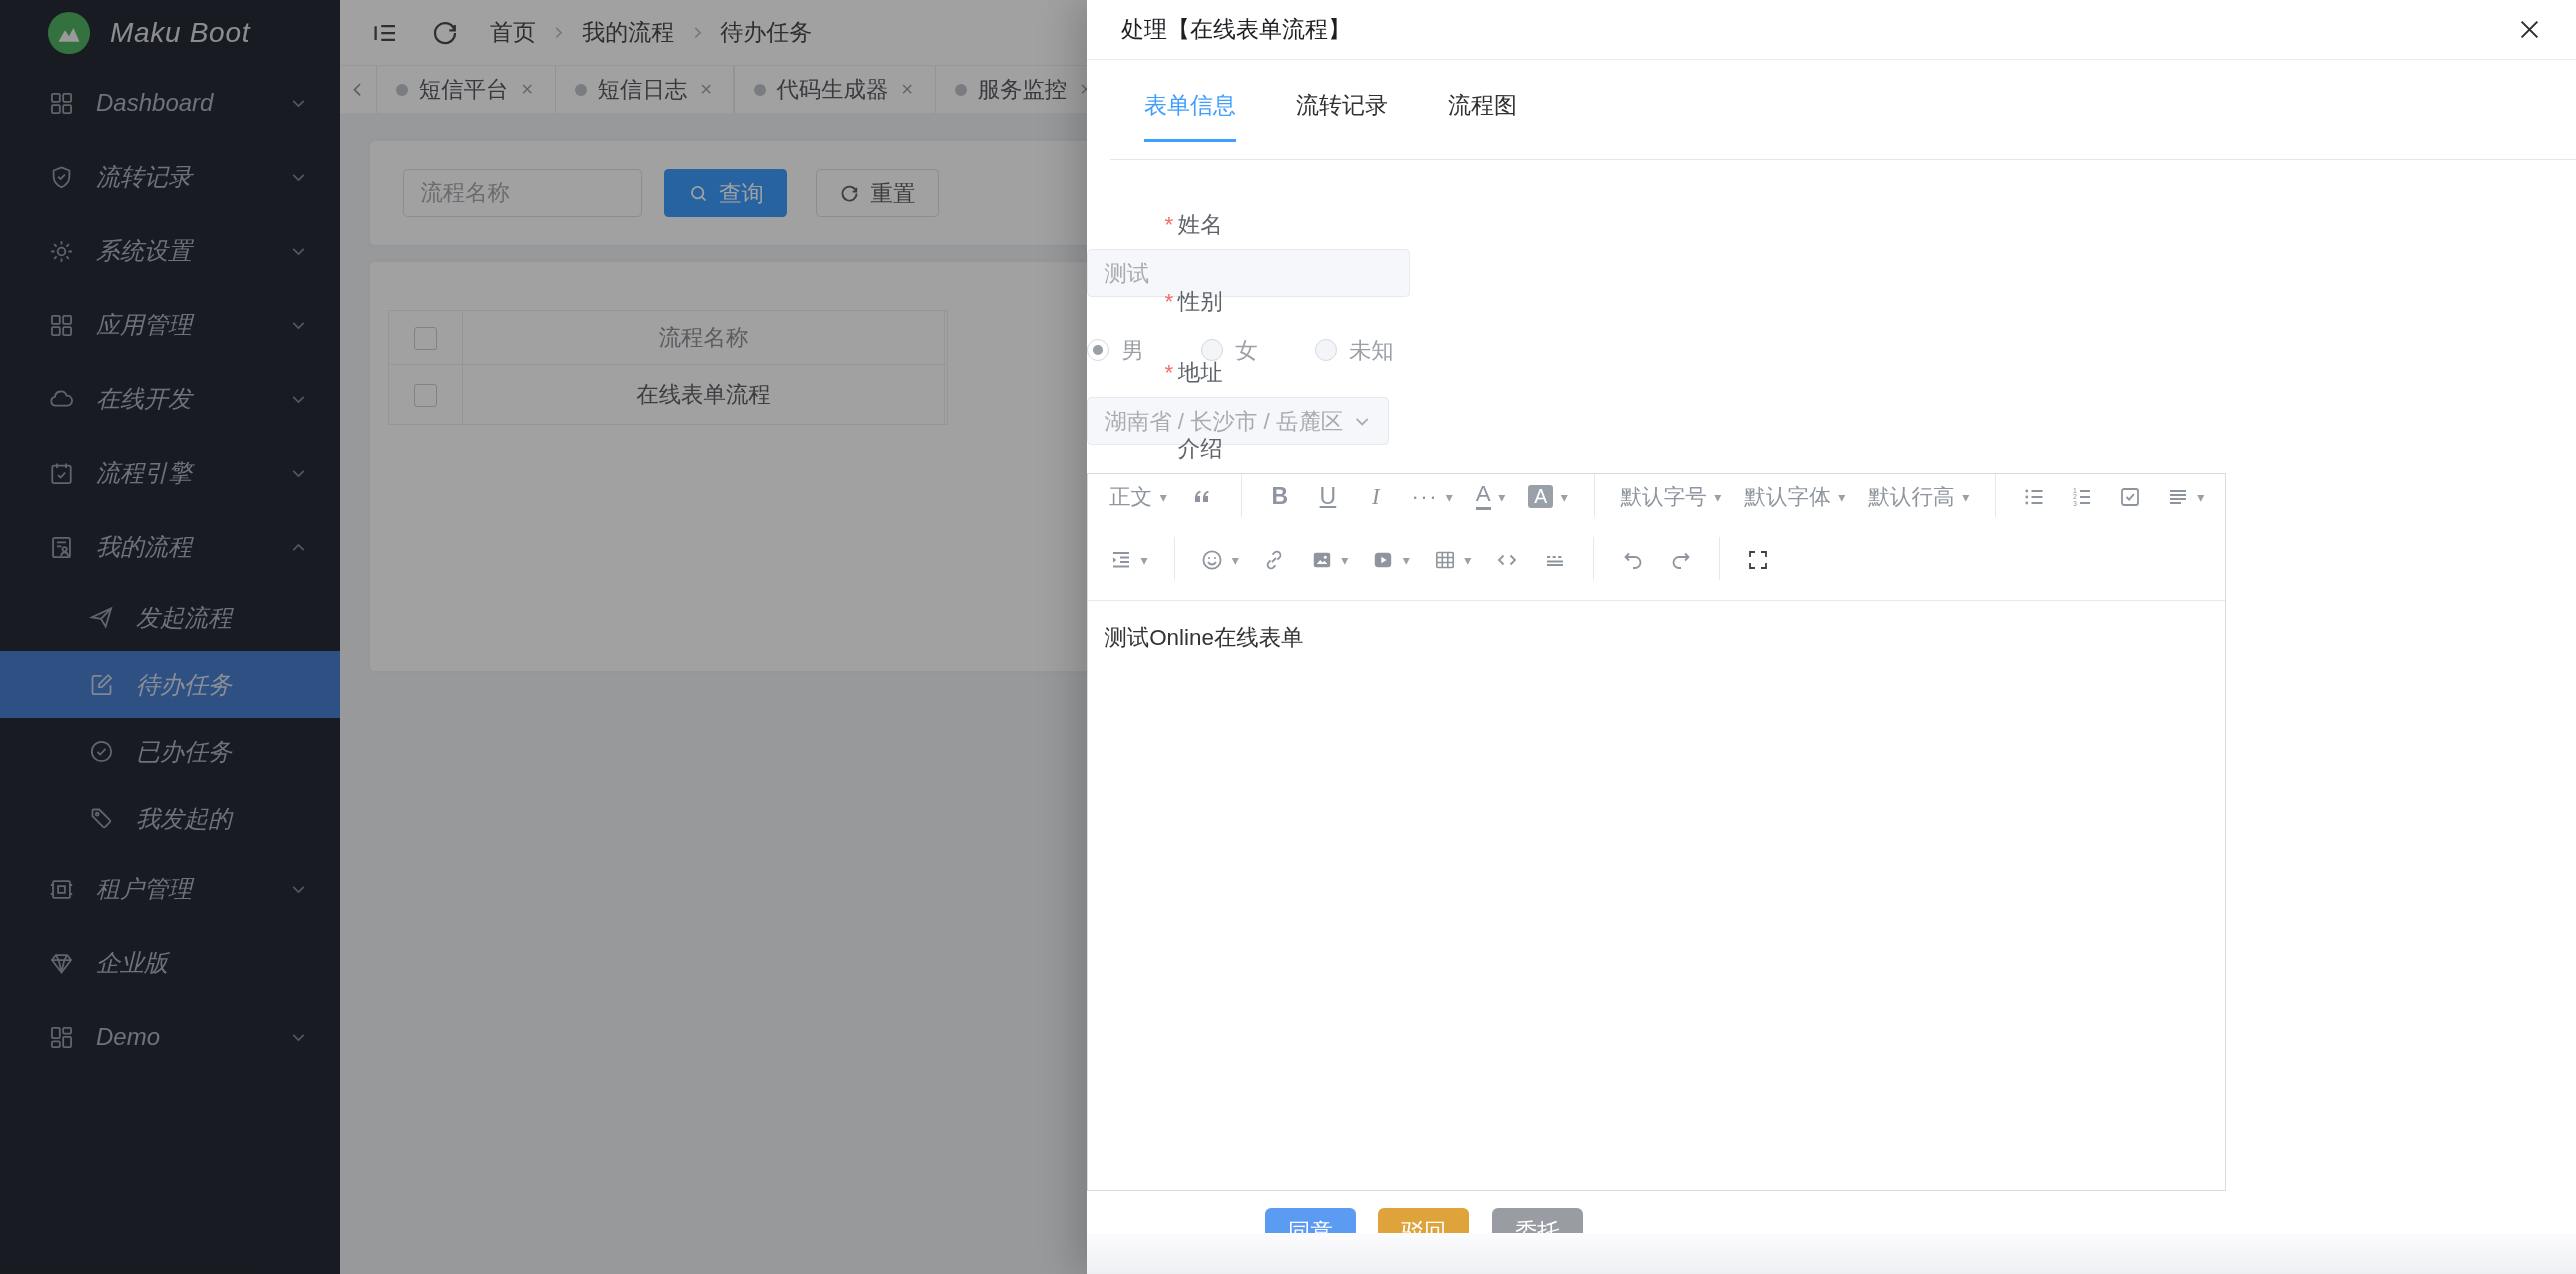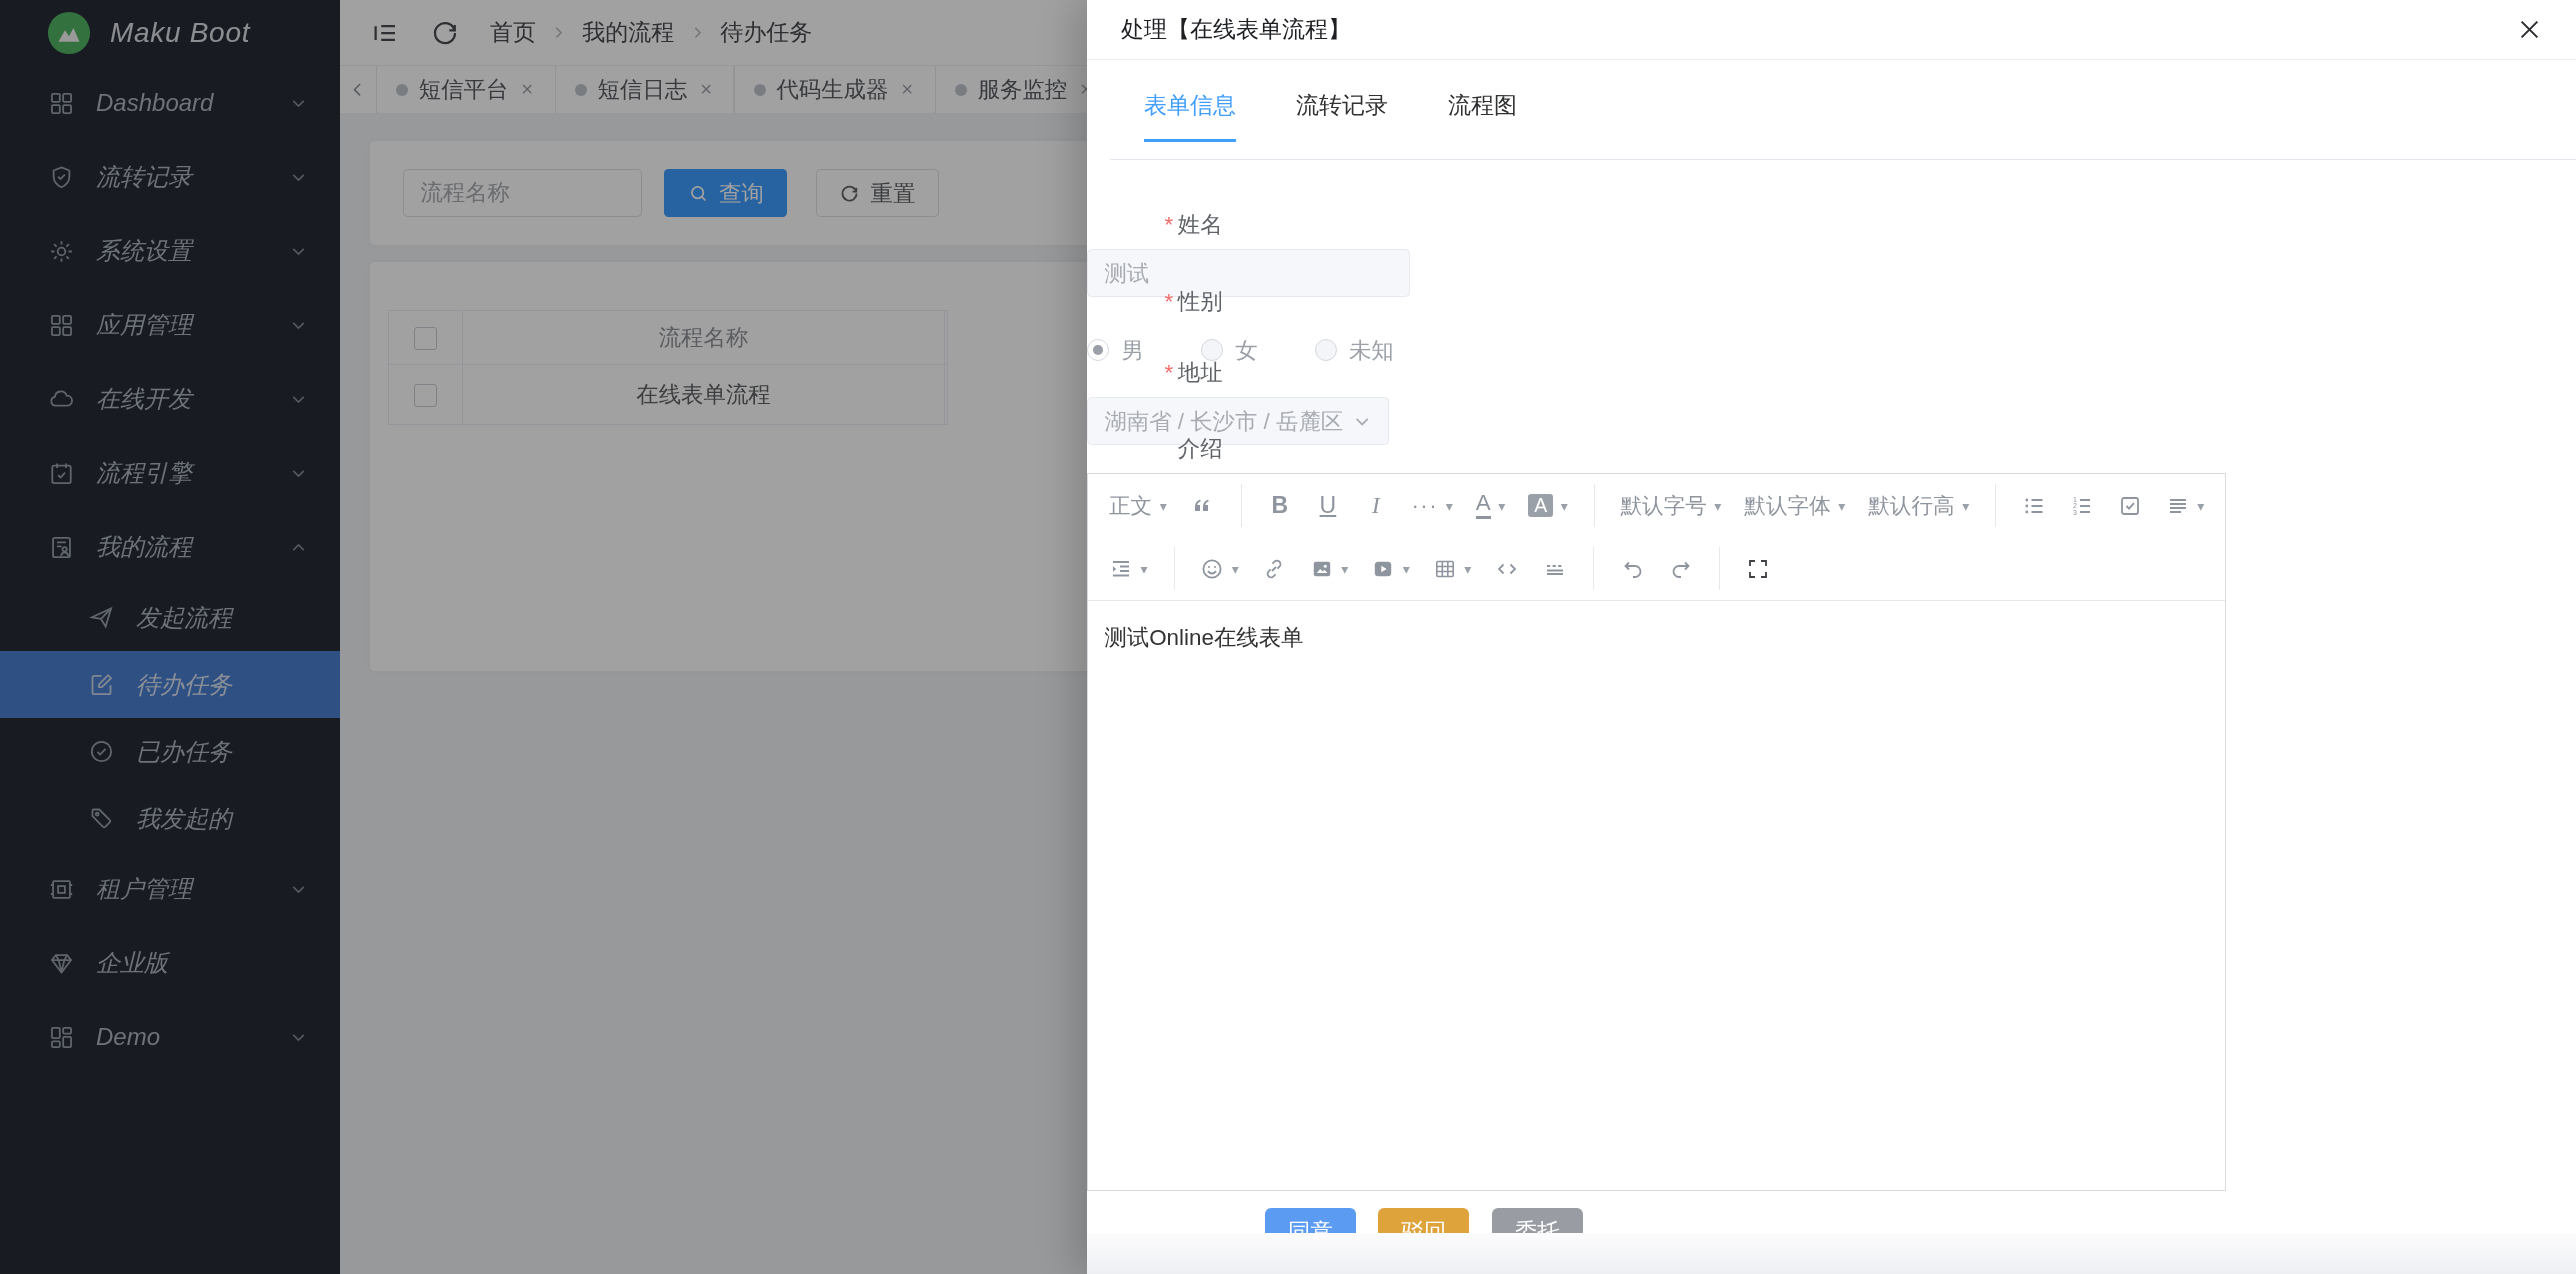--- a/index.html
+++ b/index.html
@@ -78,21 +78,21 @@
   .radio{position:relative;width:22.4px;height:22.4px;border:1.5px solid #d5d9df;border-radius:50%;background:#f3f5f8;flex:none;}
   .radio.checked{background:#fff;}
   .radio.checked::after{content:"";position:absolute;left:50%;top:50%;width:9.7px;height:9.7px;margin:-4.9px 0 0 -4.9px;border-radius:50%;background:#9ba0a8;}
   .radio-label{font-size:22.4px;color:#9ba0a8;}
   .cascader{position:relative;display:flex;align-items:center;width:100%;height:48px;background:#f5f7fa;border:0.7px solid #e6e9ef;border-radius:4.5px;color:#a8abb2;font-size:22.4px;padding:0 45px 0 16.4px;cursor:pointer;}
   .cascader .chev{position:absolute;right:15px;width:22.4px;height:22.4px;color:#a8abb2;}
 
   
   .editor{width:100%;height:718px;border:0.7px solid #d8dbe0;background:#fff;}
   .ed-toolbar{border-bottom:0.7px solid #e8e8e8;padding:0 12px;}
-  .ed-row{display:flex;align-items:center;height:63px;gap:5px;}
+  .ed-row{display:flex;align-items:flex-start;height:63px;gap:5px;}
   .tb-btn{height:45px;min-width:43px;display:flex;align-items:center;justify-content:center;gap:7.5px;color:#8f959e;font-size:21.6px;border-radius:3px;padding:0 9px;cursor:pointer;background:none;border:none;font-family:inherit;}
   .tb-btn .ti{width:24px;height:24px;}
   .caret{font-size:14px;color:#9aa0a8;font-style:normal;}
   .tb-sep{width:0.7px;height:43px;background:#e8e8e8;margin:0 12px;flex:none;}
   .g-bold{font-weight:bold;font-size:23px;}
   .g-under{text-decoration:underline;font-size:23px;}
   .g-italic{font-style:italic;font-size:23px;font-family:"Liberation Serif","DejaVu Serif",serif;}
   .g-more{font-size:22.4px;letter-spacing:1.5px;}
   .a-color{font-size:22.4px;border-bottom:3px solid #8f959e;line-height:1;padding-bottom:1.5px;}
   .a-bg{font-size:19.4px;background:#9aa0a8;color:#fff;border-radius:3px;padding:2.2px 6px;line-height:1;}

